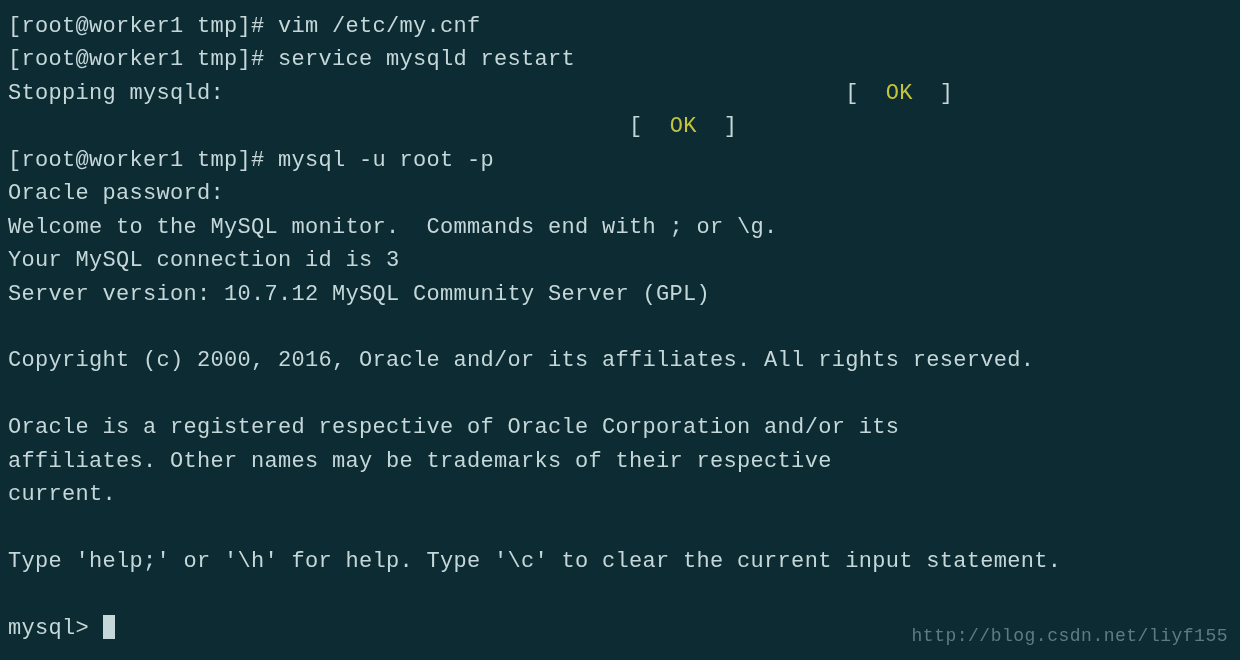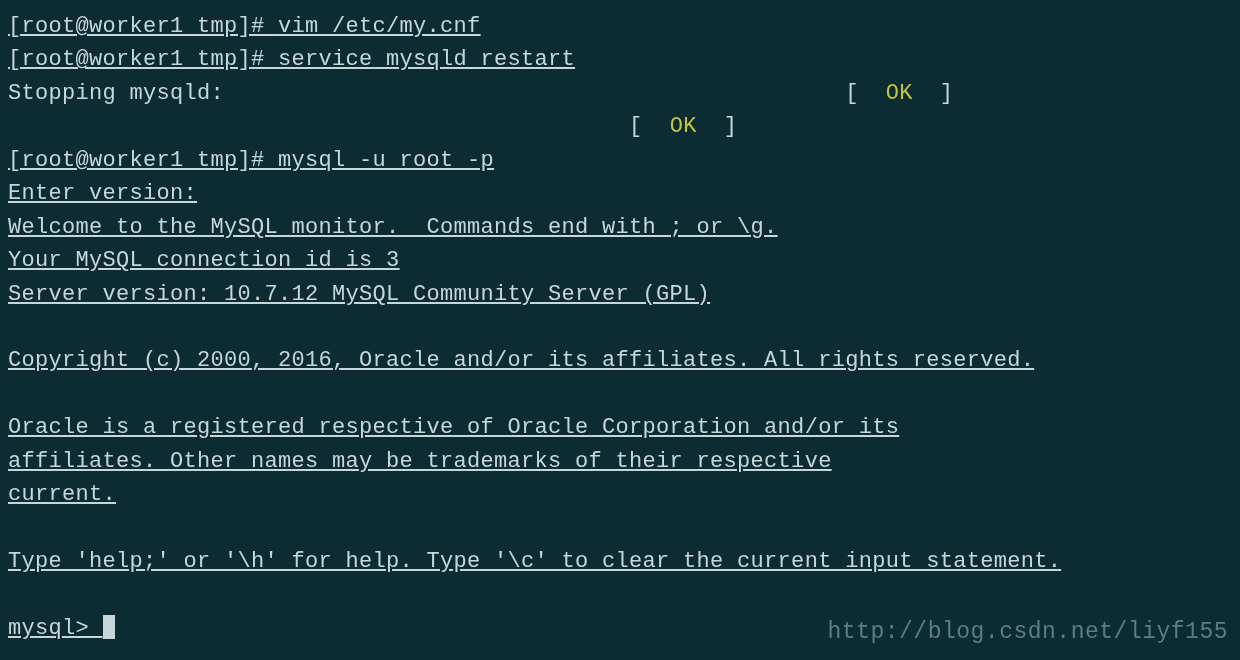--- a/index.html
+++ b/index.html
@@ -15,21 +15,20 @@
       line-height: 1.52;
       padding: 10px 8px;
       width: 1240px;
       height: 660px;
       overflow: hidden;
       position: relative;
       letter-spacing: 0.3px;
     }
     .line {
       white-space: pre;
-      text-decoration: underline;
     }
     .prompt {
       color: #c5d7d9;
     }
     .status-line {
       display: flex;
       white-space: pre;
     }
     .status-label {
       flex: 0 0 auto;
@@ -47,21 +46,21 @@
       height: 24px;
       background-color: #c5d7d9;
       vertical-align: text-bottom;
       margin-bottom: 2px;
     }
     .watermark {
       position: absolute;
       bottom: 10px;
       right: 12px;
       color: #6b8a91;
-      font-size: 23px;
+      font-size: 18px;
       font-family: "SimSun", "Courier New", monospace;
       letter-spacing: 0.5px;
       opacity: 0.85;
     }
     .empty-line {
       height: 1.52em;
     }
   </style>
 </head>
 <body>
@@ -69,21 +68,21 @@
 <div class="line"><span class="prompt">[root@worker1 tmp]# </span><span>vim /etc/my.cnf</span></div>
 
 <div class="line"><span class="prompt">[root@worker1 tmp]# </span><span>service mysqld restart</span></div>
 
 <div class="status-line"><span class="status-label">Stopping mysqld:</span><span>                                              </span><span class="status-bracket-area"><span>[  </span><span class="ok">OK</span><span>  ]</span></span></div>
 
 <div class="status-line"><span>                                              </span><span class="status-bracket-area"><span>[  </span><span class="ok">OK</span><span>  ]</span></span></div>
 
 <div class="line"><span class="prompt">[root@worker1 tmp]# </span><span>mysql -u root -p</span></div>
 
-<div class="line">Enter version:</div>
+<div class="line">Oracle password:</div>
 <div class="line">Welcome to the MySQL monitor.  Commands end with ; or \g.</div>
 <div class="line">Your MySQL connection id is 3</div>
 <div class="line">Server version: 10.7.12 MySQL Community Server (GPL)</div>
 <div class="empty-line"></div>
 <div class="line">Copyright (c) 2000, 2016, Oracle and/or its affiliates. All rights reserved.</div>
 <div class="empty-line"></div>
 <div class="line">Oracle is a registered respective of Oracle Corporation and/or its</div>
 <div class="line">affiliates. Other names may be trademarks of their respective</div>
 <div class="line">current.</div>
 <div class="empty-line"></div>

